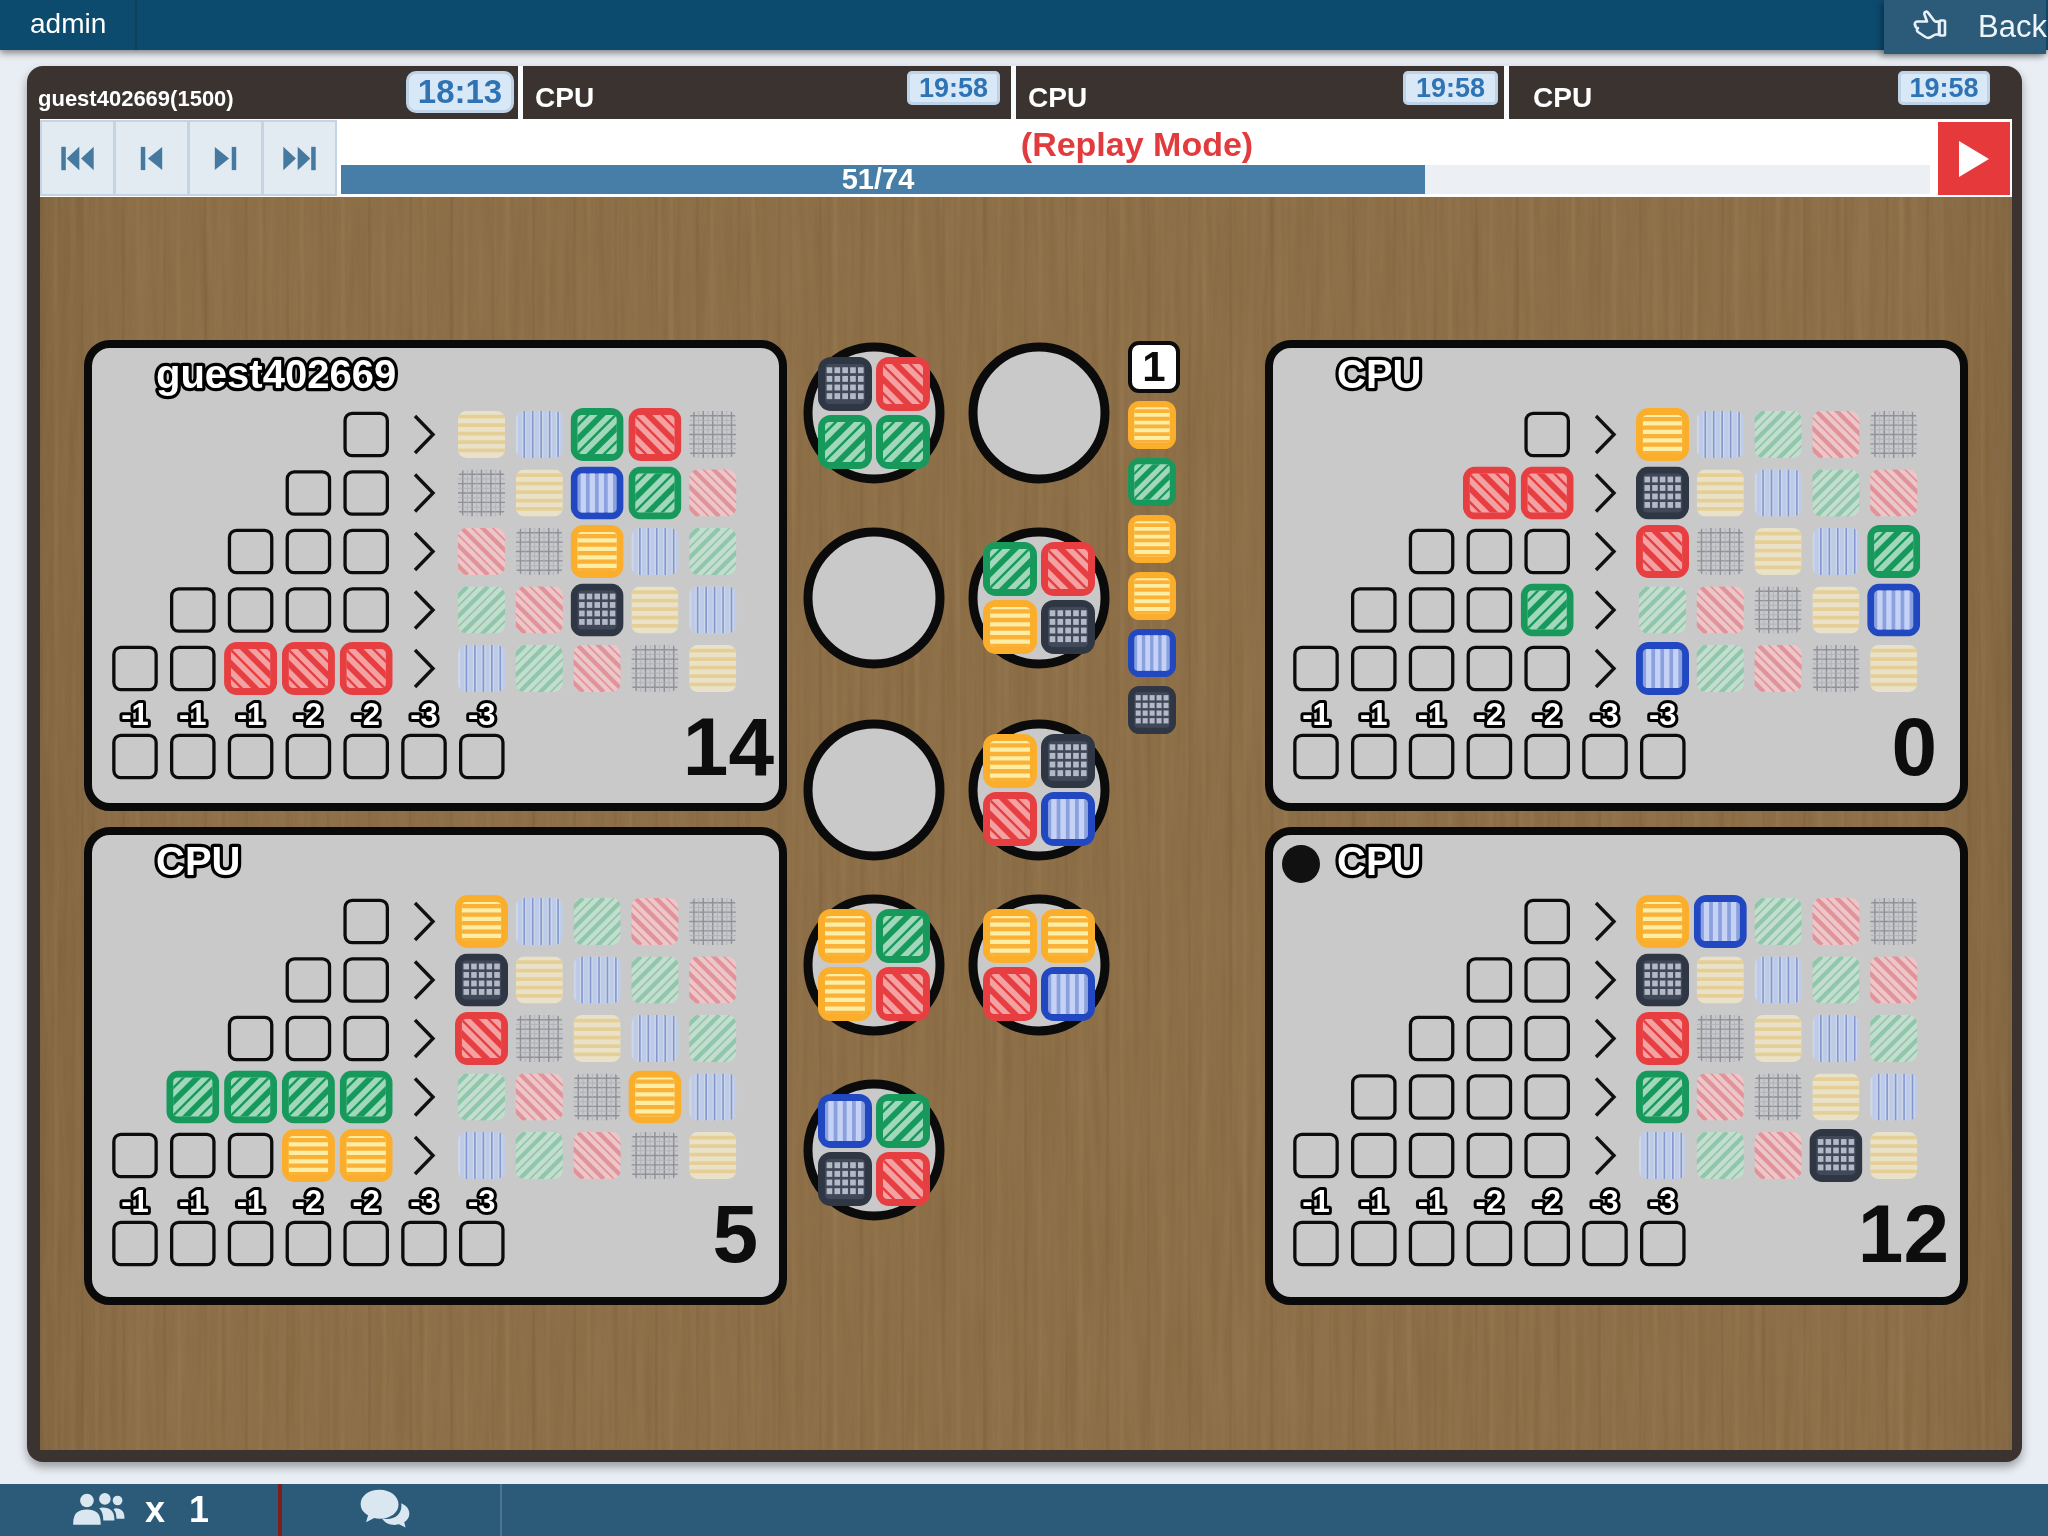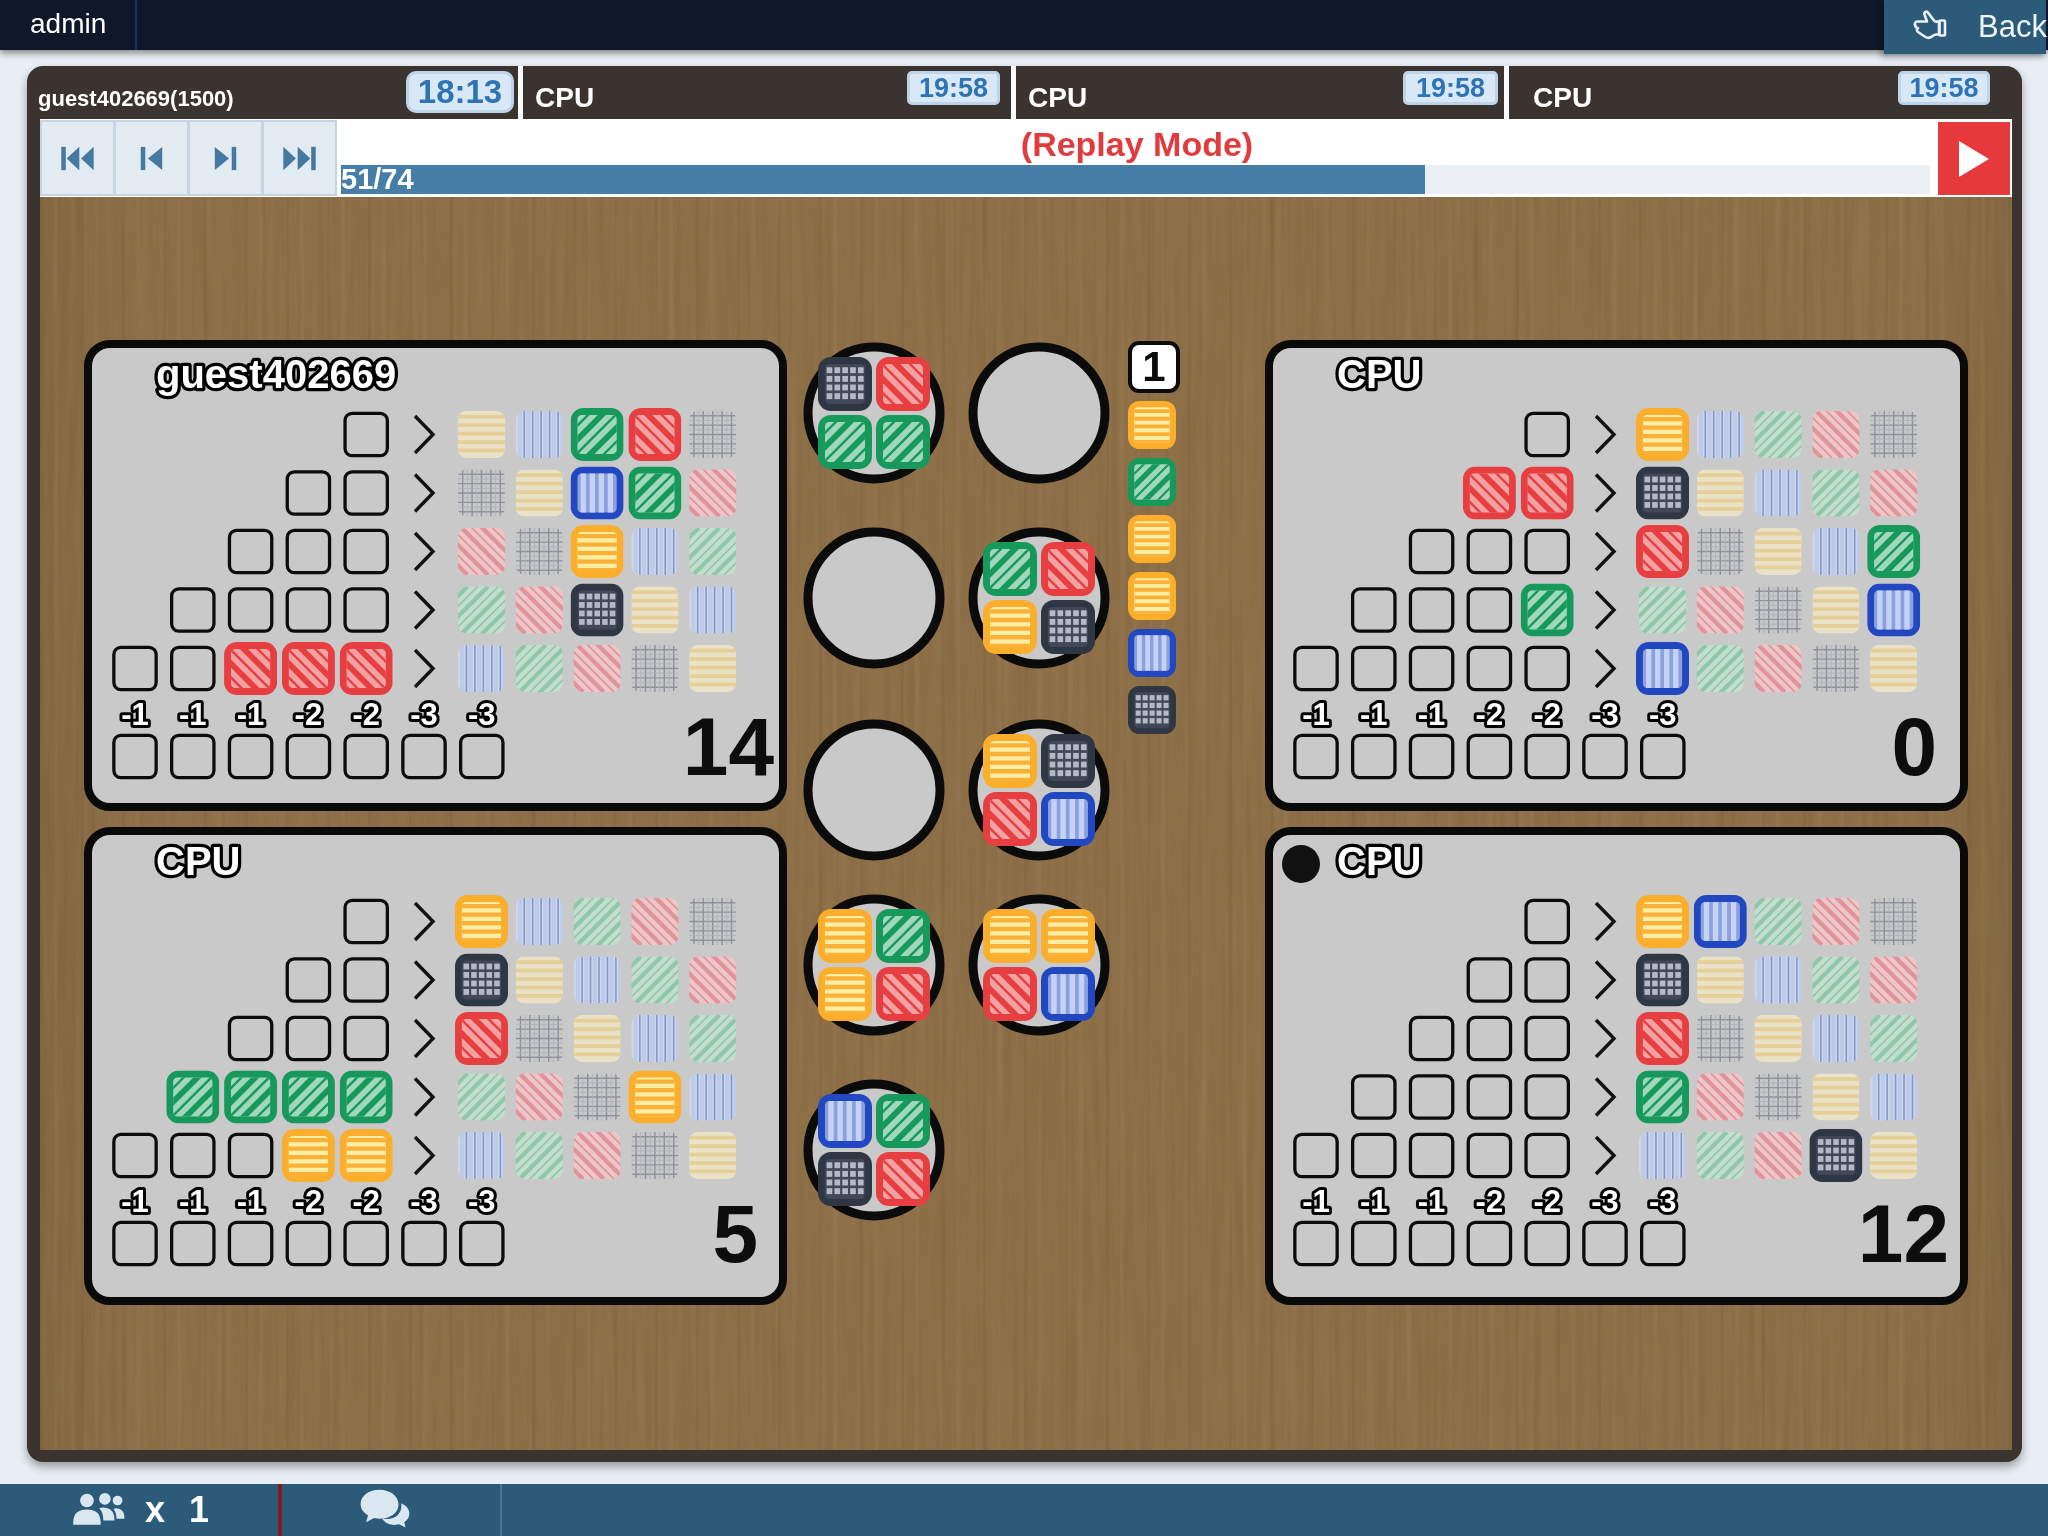--- a/index.html
+++ b/index.html
@@ -86,21 +86,21 @@
         <path d="M18 2 L32 15 L18 28 Z"></path>
         <rect x="33" y="2" width="5" height="26"></rect>
       </g>
     </svg>
   </div>
 
 <div class="abs" style="left:336px;top:124px;width:1602px;height:40px;text-align:center;color:#e23b3e;font-size:34px;font-weight:bold;line-height:40px">(Replay Mode)</div>
 
 <div class="abs" style="left:341px;top:165px;width:1594px;height:29px;background:#eceff3"></div>
 
-<div class="abs" style="left:341px;top:165px;width:1084px;height:29px;background:#467ea8;color:#fff;font-size:29px;font-weight:bold;text-align:left;line-height:29px"><span style="margin-right:10px">51/74</span></div>
+<div class="abs" style="left:341px;top:165px;width:1084px;height:29px;background:#467ea8;color:#fff;font-size:29px;font-weight:bold;text-align:center;line-height:29px"><span style="margin-right:10px">51/74</span></div>
 
 <div class="abs" style="left:1930px;top:119px;width:82px;height:78px;background:#ffffff"></div>
 <div class="abs" style="left:1938px;top:122px;width:72px;height:73px;background:#e6393c;display:flex;align-items:center;justify-content:center">
     <svg width="34" height="40" viewBox="0 0 34 40">
       <path d="M2 2 L32 20 L2 38 Z" fill="#fff"></path>
     </svg>
   </div>
 
 <svg width="2048" height="1536" viewBox="0 0 2048 1536" style="position:absolute;left:0;top:0">
 <defs>
@@ -756,21 +756,21 @@
 
 <g>
       <use href="#tB" x="1125.0" y="629.0" width="54" height="48"></use>
     </g>
 
 <g>
       <use href="#tK" x="1125.0" y="686.0" width="54" height="48"></use>
     </g>
 </svg>
 
-<div class="abs" style="left:0;top:0;width:2048px;height:50px;background:#0f172a;box-shadow:0 3px 7px rgba(0,0,0,.45)">
+<div class="abs" style="left:0;top:0;width:2048px;height:50px;background:#0c4a6e;box-shadow:0 3px 7px rgba(0,0,0,.45)">
 
 <div class="abs" style="left:0;top:0;width:137px;height:50px;color:#fff;font-size:28px;line-height:48px;border-right:2px solid rgba(20,60,85,.9)"><span style="margin-left:30px">admin</span></div>
 </div>
 
 <div class="abs" style="left:1884px;top:0;width:162px;height:54px;background:#2b5b79;box-shadow:-3px 3px 6px rgba(0,0,0,.3);display:flex;align-items:center">
 <span style="margin-left:28px;display:inline-flex">
       <svg width="36" height="38" viewBox="0 0 36 38" fill="none" stroke="#e9f1f8" stroke-width="2.6" stroke-linejoin="round" stroke-linecap="round">
         <path d="M3.5 17.5 C2 16 3 13.5 5.5 13.5 L15 13.5 L12.5 6.5 C11.8 4.3 14.6 2.6 16 4.6 L22 12.5 C22.6 13.3 23 13.6 24 13.6 L27 13.6 L27 26.5 L24 26.5 C23 26.5 22 27 21 27.8 C19 29.5 16 30.5 13.5 29 L6 24 C4.6 23 4.6 21 6 20.2 L5.5 20 C3.8 19.6 3 18.4 3.5 17.5 Z"></path>
         <rect x="27.5" y="12.5" width="5.5" height="15" rx="1.2" fill="none"></rect>
       </svg>

